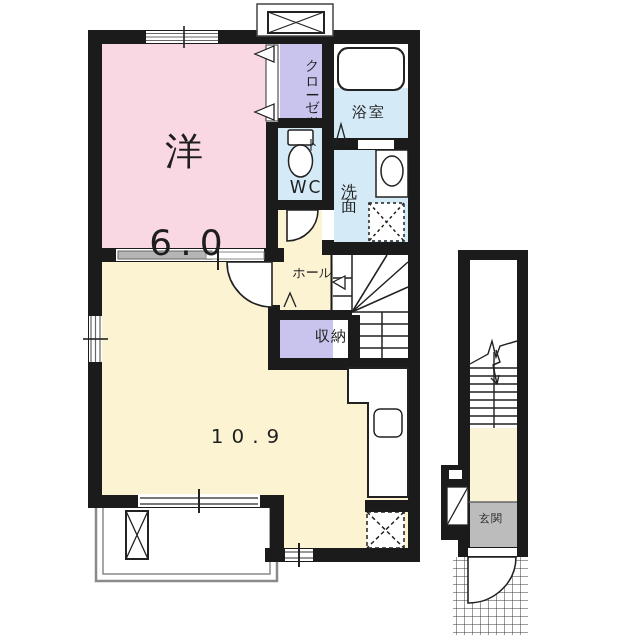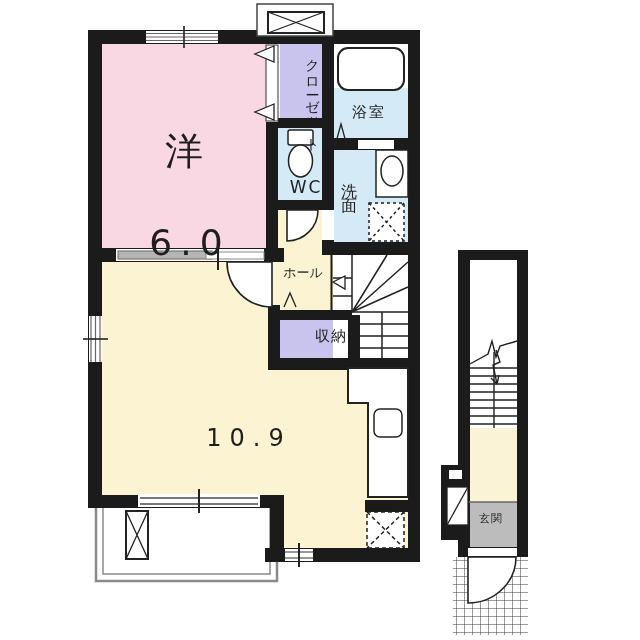--- a/index.html
+++ b/index.html
@@ -9,24 +9,24 @@
   .lbl{position:absolute;color:#1e1e1e;white-space:nowrap;}
   .ctr{text-align:center;}
   .yo-name{left:102px;top:126px;width:164px;font-size:38px;}
   .yo-size{left:102px;top:178px;width:164px;font-size:36px;letter-spacing:8px;padding-left:12px;box-sizing:border-box;margin-top:44px;}
   .closet{left:281px;top:49px;width:42px;height:68px;writing-mode:vertical-rl;
           font-size:14px;letter-spacing:3px;line-height:20px;}
   .bath{left:334px;top:103px;width:70px;font-size:15px;letter-spacing:2px;}
   .wc{left:278px;top:177px;width:56px;font-size:17px;letter-spacing:2px;}
   .wash{left:336px;top:170px;width:26px;height:76px;writing-mode:vertical-rl;
         font-size:16px;letter-spacing:16px;line-height:26px;}
-  .hall{left:274px;top:264px;width:58px;font-size:13px;}
+  .hall{left:274px;top:264px;width:58px;font-size:13px;text-align:right;}
   .storage{left:297px;top:327px;width:68px;font-size:15px;letter-spacing:1px;}
   .ldk-name{left:104px;top:378px;width:282px;font-size:30px;letter-spacing:12px;padding-left:12px;box-sizing:border-box;}
-  .ldk-size{left:104px;top:424px;width:282px;font-size:24px;letter-spacing:8px;padding-left:8px;box-sizing:border-box;}
+  .ldk-size{left:104px;top:424px;width:282px;font-size:20px;letter-spacing:8px;padding-left:8px;box-sizing:border-box;}
   .balcony{left:150px;top:527px;width:110px;font-size:15px;letter-spacing:1px;}
   .genkan{left:465px;top:511px;width:52px;font-size:11px;letter-spacing:1px;}
 </style>
 </head>
 <body>
 
 <div class="plan">
 
 <svg width="640" height="640" viewBox="0 0 640 640">
   <defs>

